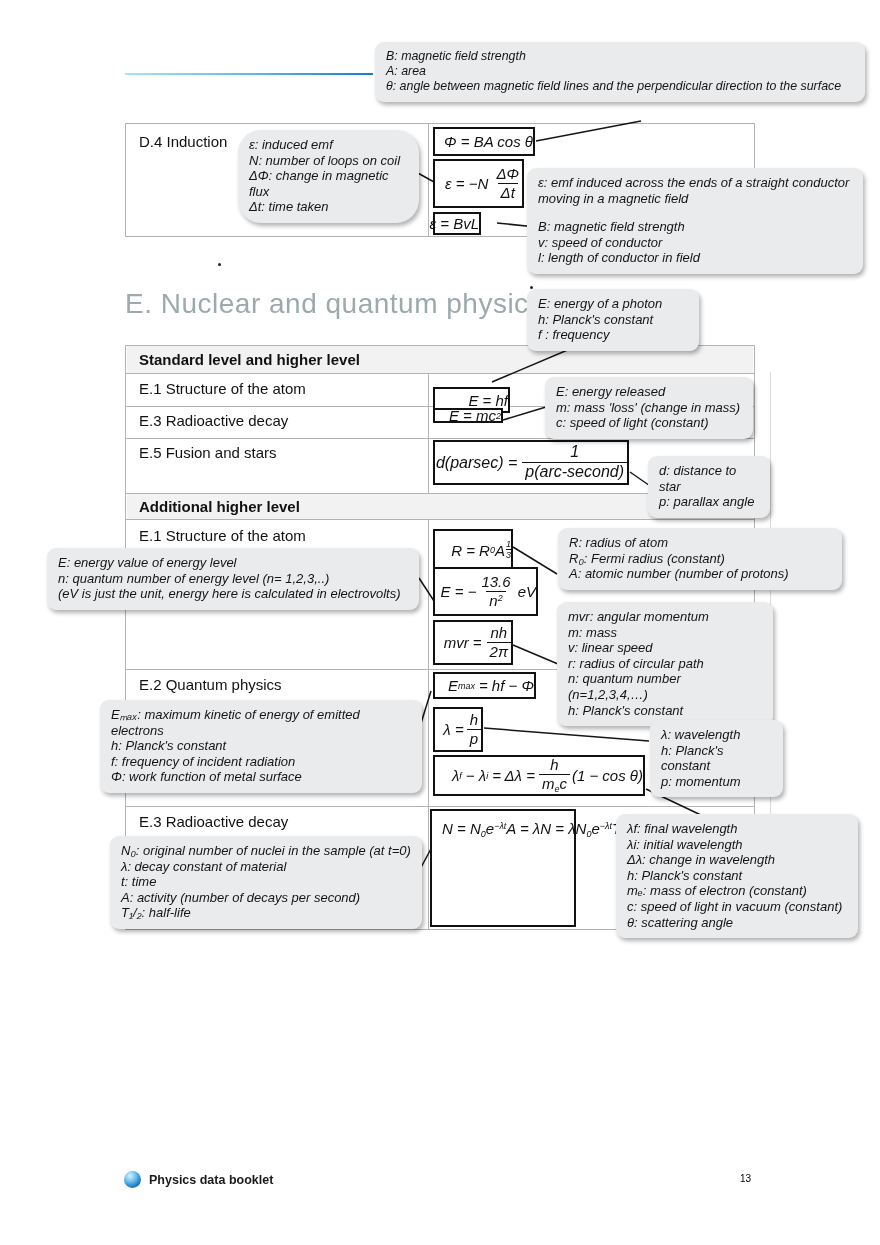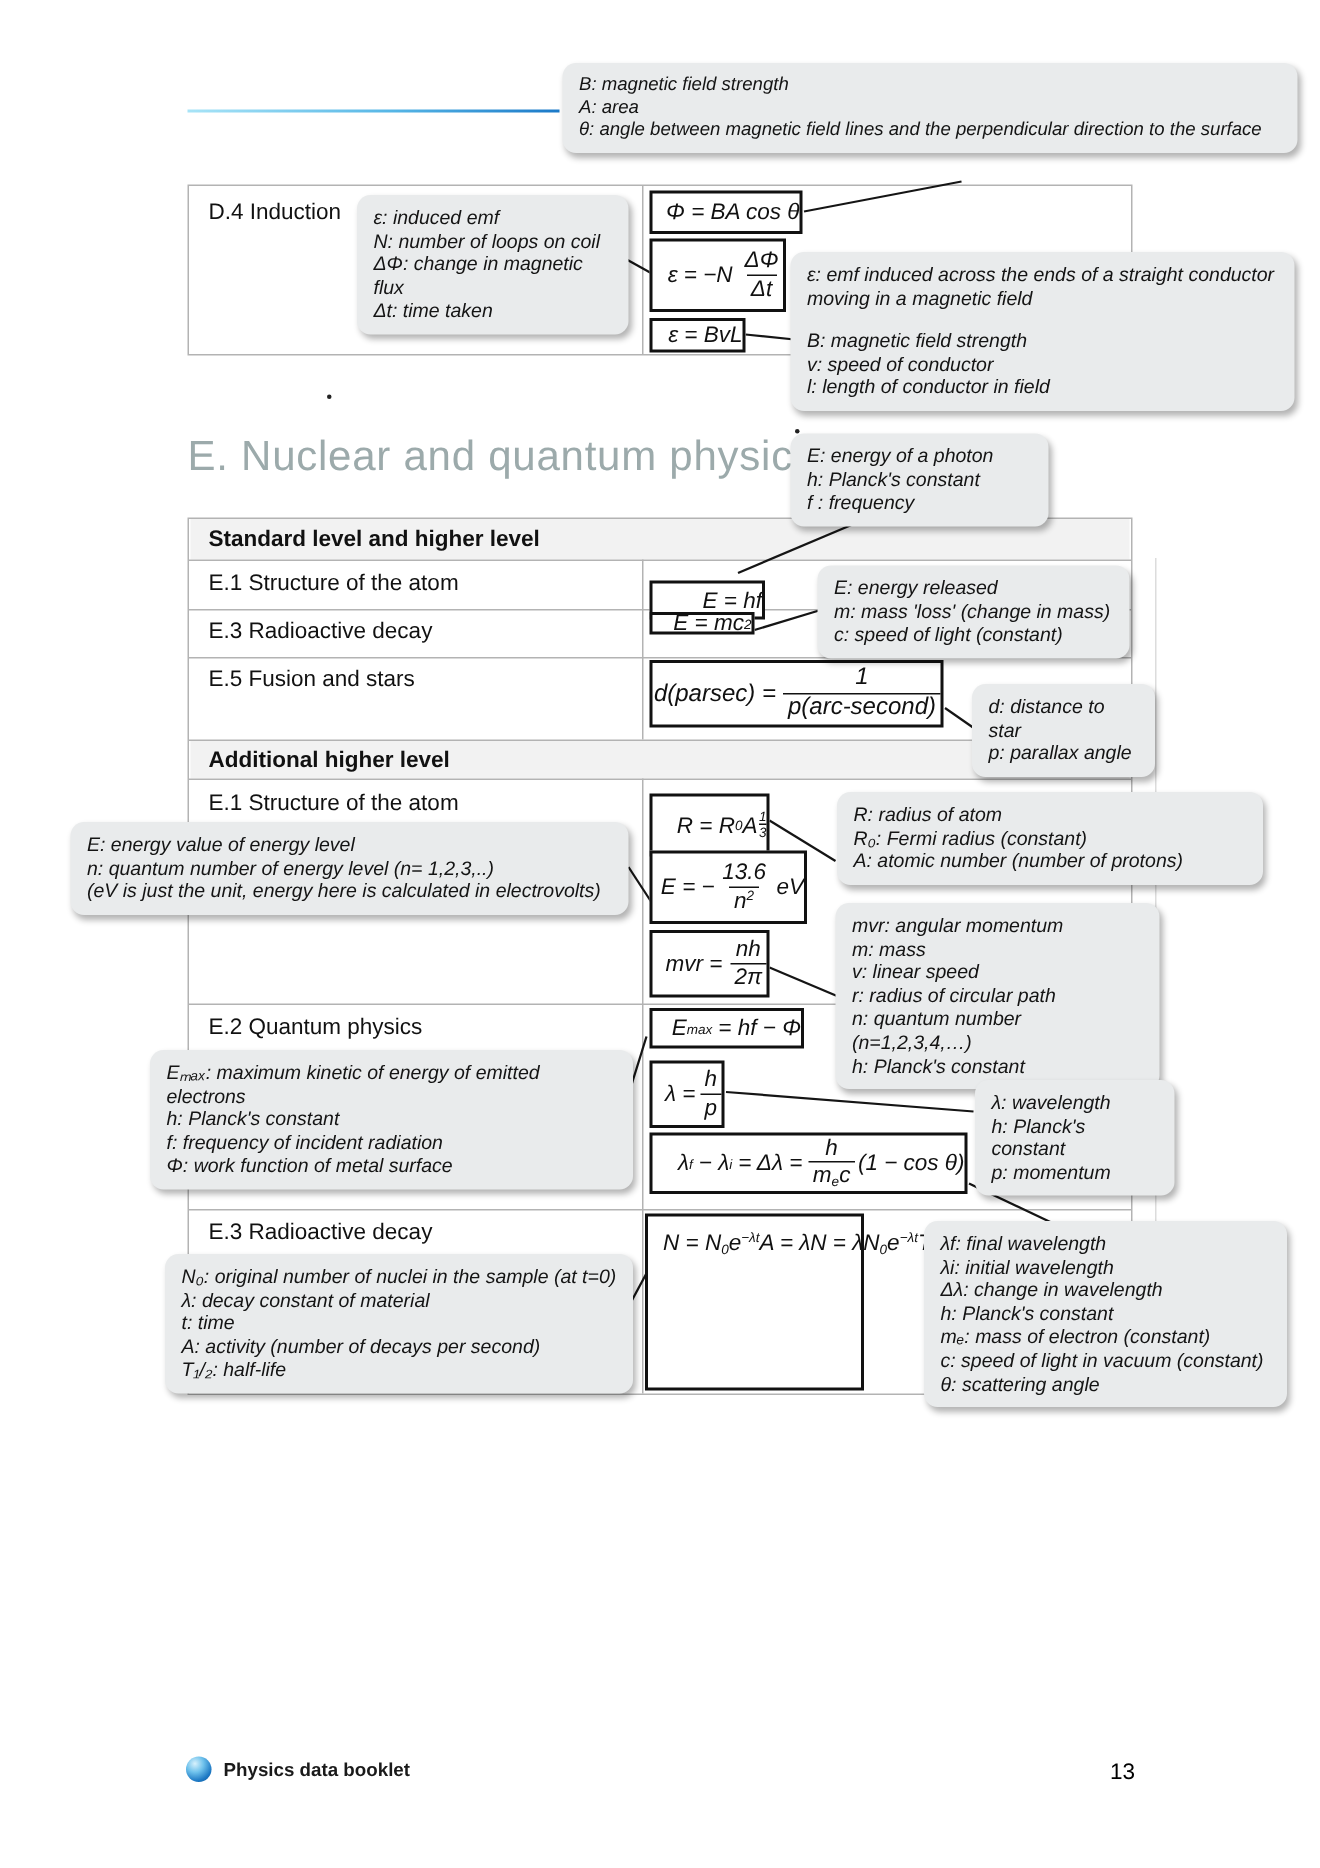--- a/index.html
+++ b/index.html
@@ -53,21 +53,21 @@
 
   .big-heading { position:absolute; left:125px; top:288px; font-size:28px; color:#9caaab;
                  letter-spacing:0.5px; white-space:nowrap; }
 
   .dot { position:absolute; width:3px; height:3px; border-radius:50%; background:#222; }
 
   
   .footer-logo { position:absolute; left:124px; top:1171px; width:17px; height:17px; border-radius:50%;
                  background:radial-gradient(circle at 35% 28%, #d8f1fc 0%, #6fc2ec 35%, #1d79c4 70%, #0b4f93 100%); }
   .footer-brand { position:absolute; left:149px; top:1173px; font-size:12.5px; font-weight:bold; color:#1a1a1a; }
-  .footer-page { position:absolute; left:740px; top:1173px; font-size:15px; color:#000000; }
+  .footer-page { position:absolute; left:740px; top:1173px; font-size:10px; color:#000000; }
 </style>
 </head>
 <body>
 
 <div class="page">
 
   <div class="blue-rule"></div>
 
   <div class="tbl" style="left:125px;top:123px;width:630px;height:114px;">
     <div class="vline" style="left:302px;top:0;height:112px;"></div>
@@ -123,21 +123,21 @@
   <div class="fbox" style="left:433px;top:127px;width:102px;height:29px;">
     <span>Φ = BA cos θ</span>
   </div>
   <div class="fbox" style="left:433px;top:159px;width:91px;height:49px;">
     <span>ε = −N</span>
     <span class="frac">
         <span class="num">ΔΦ</span>
         <span class="den">Δt</span>
       </span>
   </div>
-  <div class="fbox" style="left:433px;top:212px;width:64px;height:23px;">
+  <div class="fbox" style="left:433px;top:212px;width:48px;height:23px;">
     <span>ε = BvL</span>
   </div>
 
   <div class="fbox" style="left:433px;top:375px;width:77px;height:26px;margin-top:12px;">
     <span>E = hf</span>
   </div>
   <div class="fbox" style="left:433px;top:408px;width:70px;height:15px;">
     <span>E = mc</span>
       <span class="sup">2</span>
   </div>
@@ -218,21 +218,21 @@
         </span>
     </div>
   </div>
 
   <div class="callout tight" style="left:375px;top:42px;width:490px;">
     <div>B: magnetic field strength</div>
     <div>A: area</div>
     <div>θ: angle between magnetic field lines and the perpendicular direction to the surface</div>
   </div>
 
-  <div class="callout" style="left:238px;top:130px;width:181px;">
+  <div class="callout" style="left:238px;top:130px;width:181px;border-radius:23px;">
     <div>ε: induced emf</div>
     <div>N: number of loops on coil</div>
     <div>ΔΦ: change in magnetic flux</div>
     <div>Δt: time taken</div>
   </div>
 
   <div class="callout" style="left:527px;top:168px;width:336px;">
     <div>ε: emf induced across the ends of a straight conductor moving in a magnetic field</div>
     <div class="gap"></div>
     <div>B: magnetic field strength</div>

